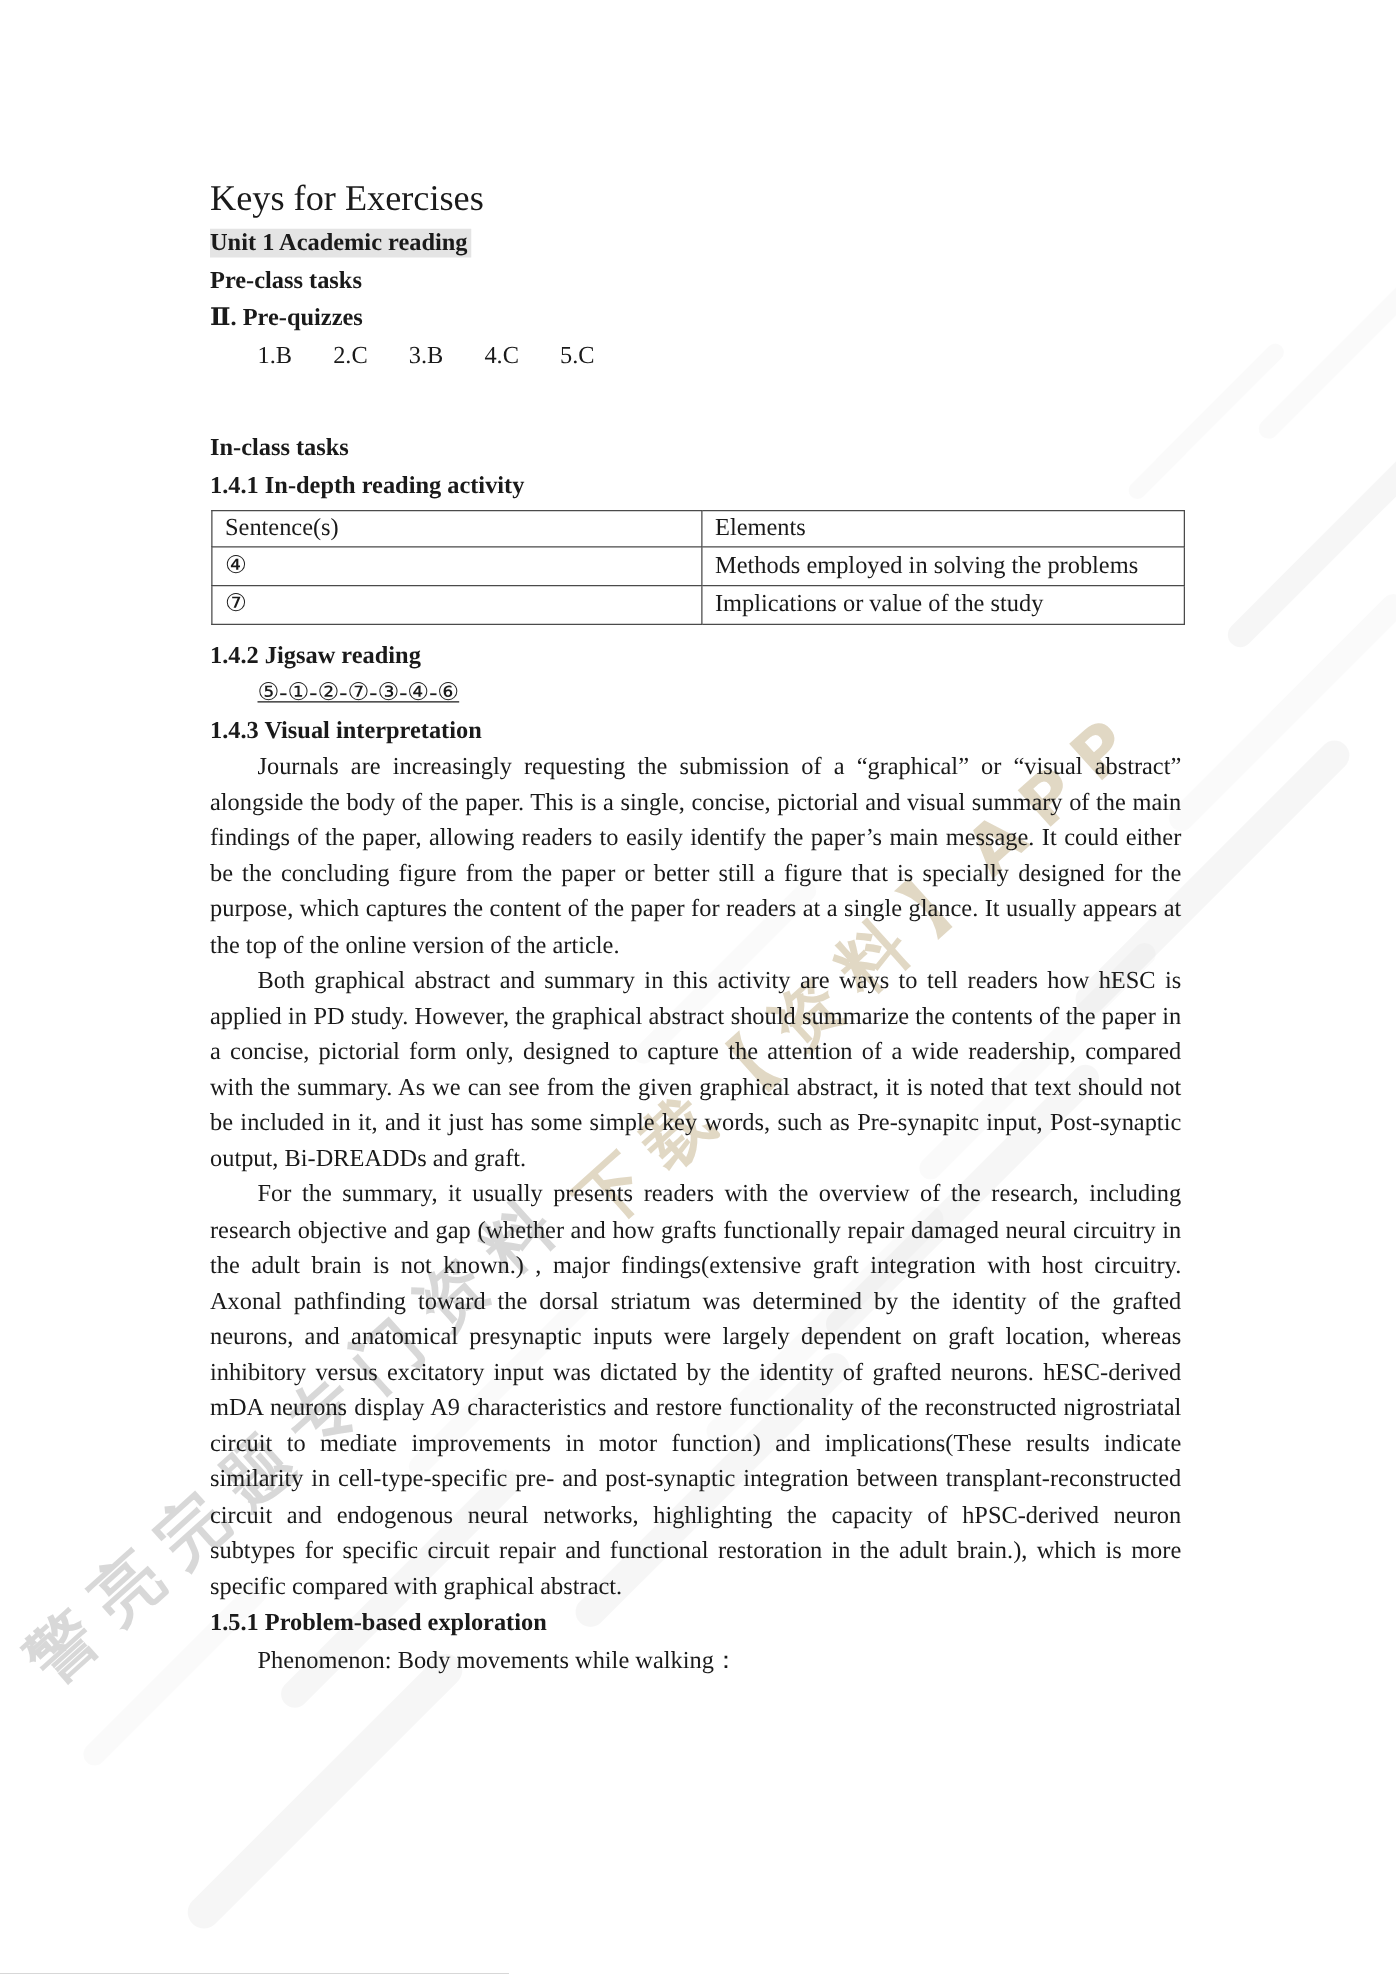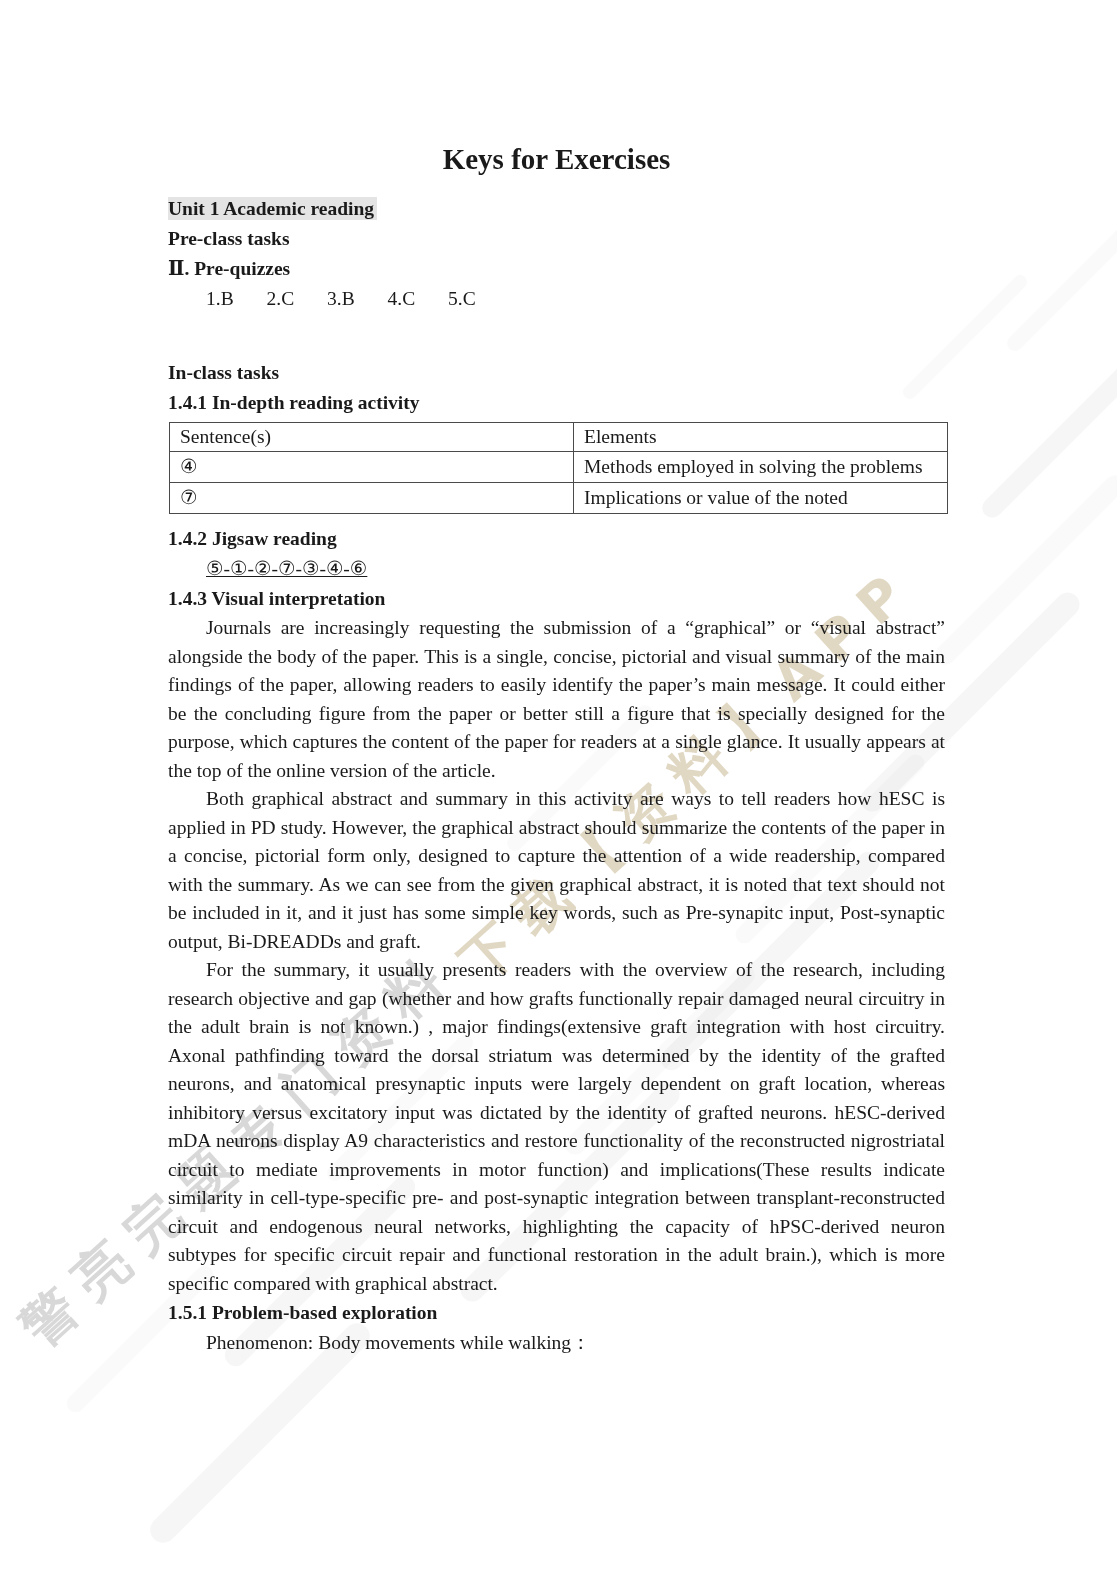--- a/index.html
+++ b/index.html
@@ -33,38 +33,38 @@
   }
   .wm-gray{color:rgba(125,125,125,0.30);}
   .wm-tan{color:rgba(176,152,100,0.38);}
   
   .content{
     position:relative;z-index:1;
     padding:142px 172px 0 168px;
     font-size:19.5px;
   }
   .doc-title{
-    font-size:29px;font-weight:bold;
-    text-align:center;line-height:34px;
-    margin:0 0 18px 0;
+    font-size:29px;font-weight:normal;
+    line-height:34px;
+    margin:0 0 4px 0;
   }
   .hline{font-weight:bold;line-height:30px;}
   .hl{background:#e4e4e4;padding:1px 3px 1px 0;}
   .answers{line-height:30px;padding-left:38px;}
   .answers span{margin-right:28px;}
   .big-gap{height:44px;}
   .keys-table{
     border-collapse:collapse;
     width:779px;
     margin:4px 0 10px 1px;
     font-size:19.5px;
   }
   .keys-table td{
     border:1.4px solid #4a4a4a;
-    padding:0 12px 0 10px;
+    padding:0 0 0 10px;
     vertical-align:middle;
     line-height:28px;
     background:transparent;
   }
   .keys-table .c1{width:381px;}
   .keys-table .hrow td{height:28px;}
   .keys-table .r1 td{height:59px;vertical-align:top;padding-top:2px;}
   .keys-table .r td{height:30px;}
   .seq{line-height:30px;padding-left:38px;text-decoration:underline;}
   .para{
@@ -129,21 +129,21 @@
         <tr class="hrow">
           <td class="c1">Sentence(s)</td>
           <td>Elements</td>
         </tr>
         <tr class="r">
           <td class="c1">④</td>
           <td>Methods employed in solving the problems</td>
         </tr>
         <tr class="r">
           <td class="c1">⑦</td>
-          <td>Implications or value of the noted</td>
+          <td>Implications or value of the study</td>
         </tr>
       </tbody>
     </table>
 
     <div class="hline">1.4.2 Jigsaw reading</div>
 
     <div class="seq">⑤-①-②-⑦-③-④-⑥</div>
 
     <div class="hline">1.4.3 Visual interpretation</div>
 

